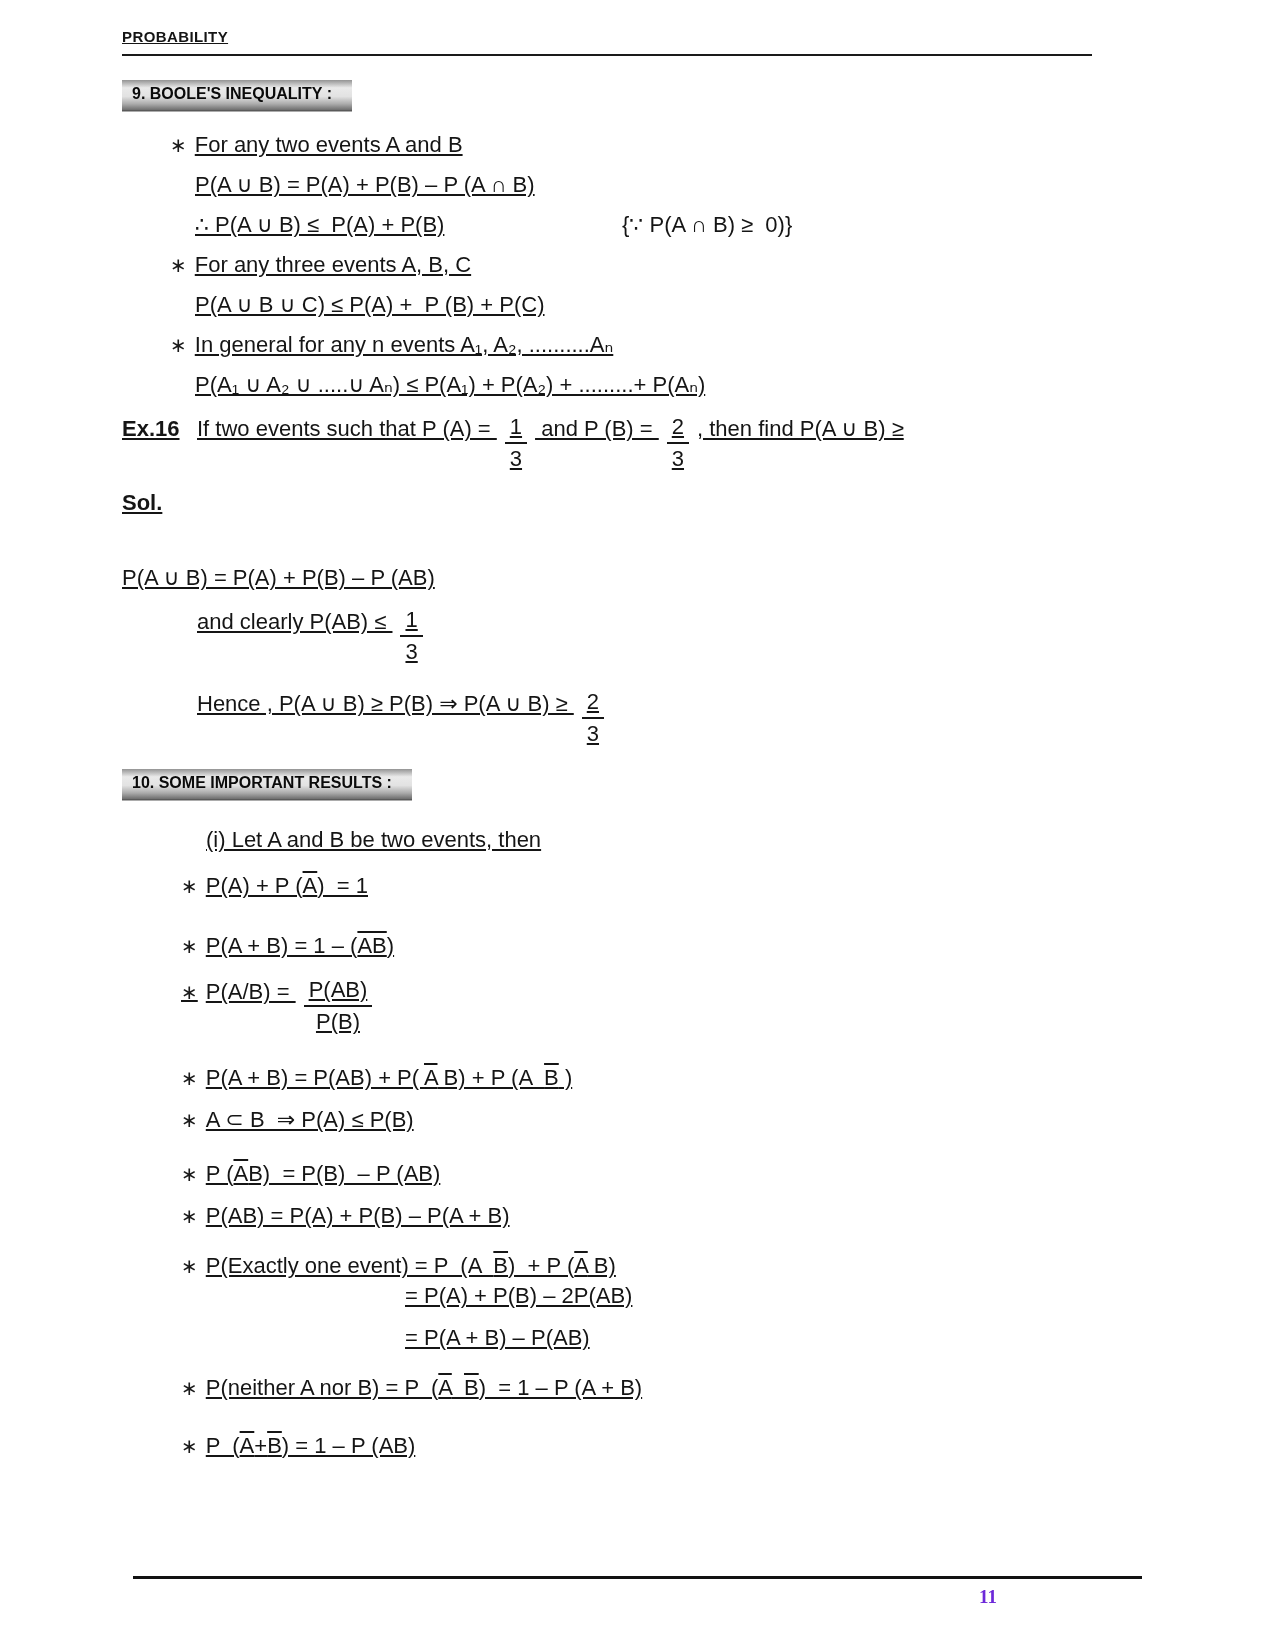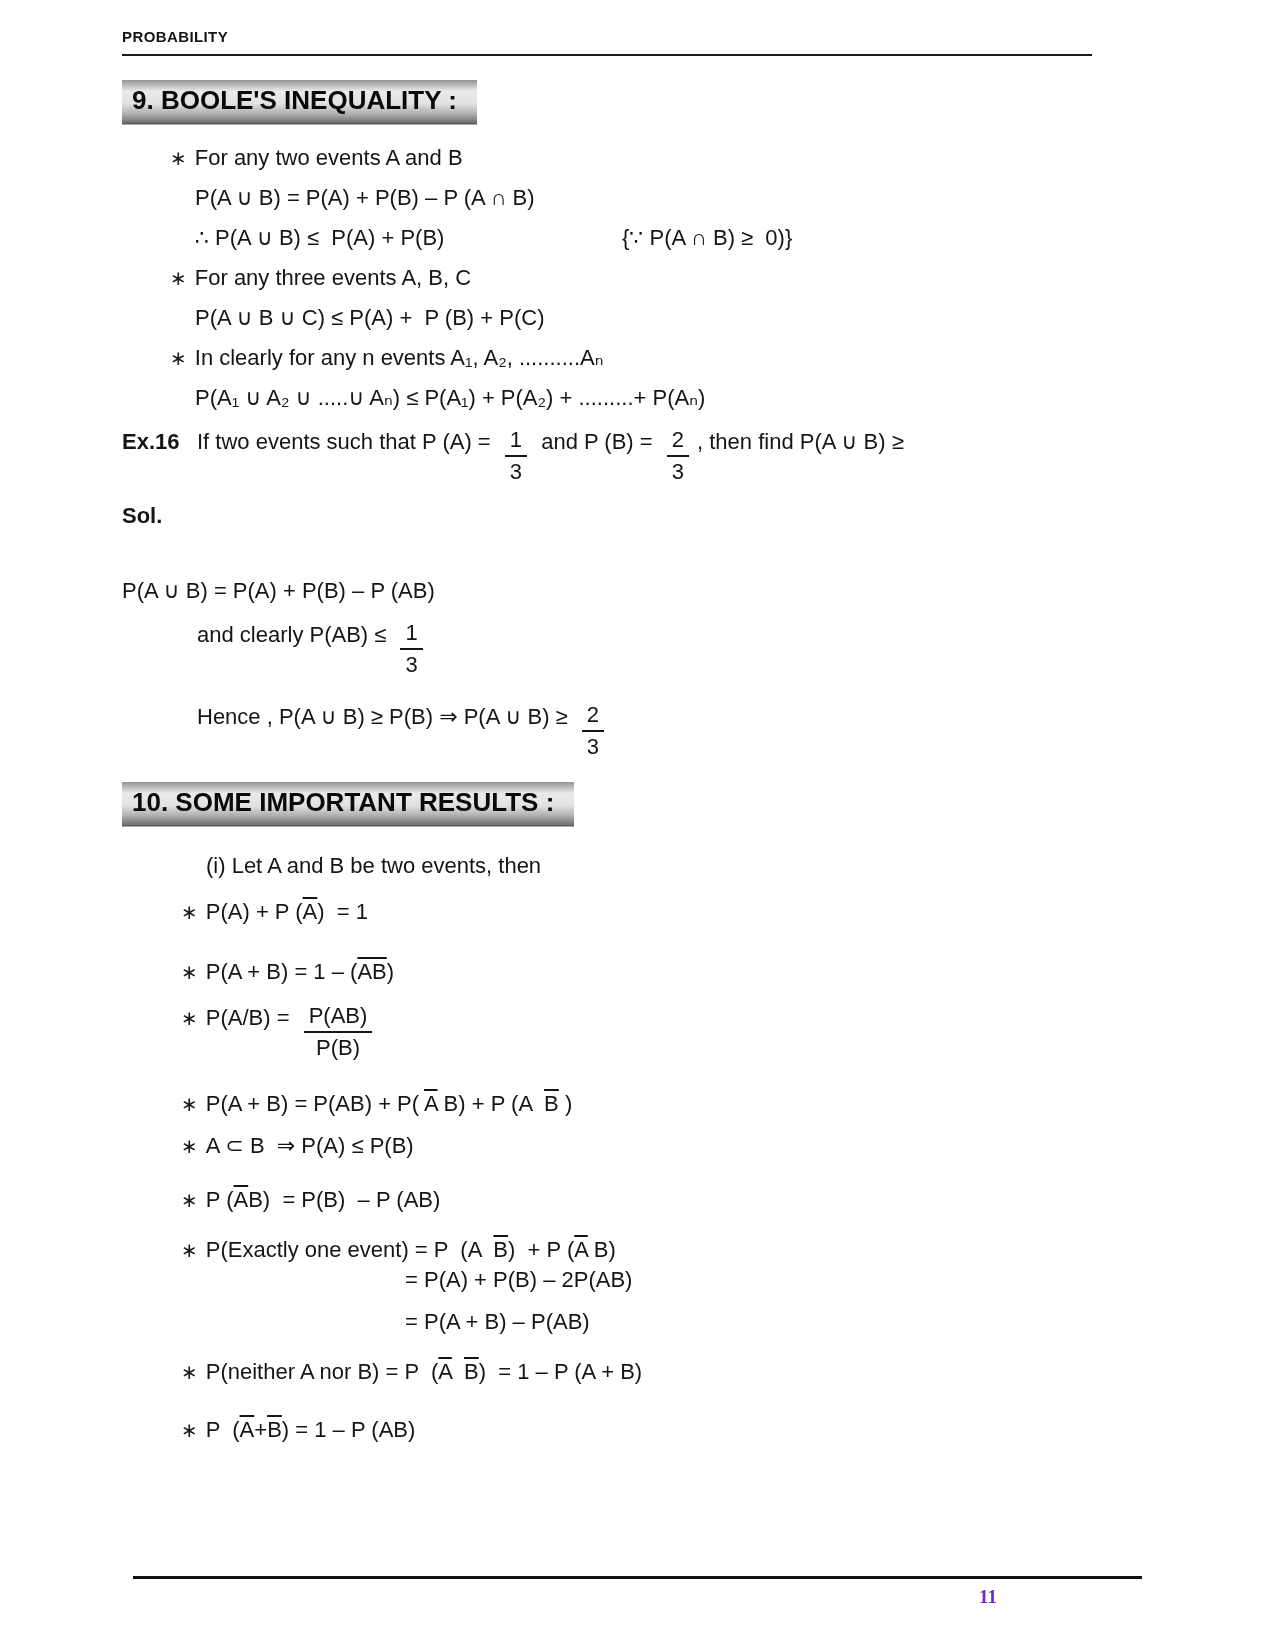--- a/index.html
+++ b/index.html
@@ -1,27 +1,27 @@
 <!DOCTYPE html>
 <html><head>
 <meta charset="utf-8">
 <style>
   * { margin:0; padding:0; box-sizing:border-box; }
   html,body { background:#ffffff; }
   .page {
     width:1142px; height:1650px; position:relative; background:#fff;
     font-family:"Liberation Sans","DejaVu Sans",sans-serif;
-    color:#151515; padding:28px 130px 0 122px; overflow:hidden;
+    color:#151515; padding:28px 130px 0 122px; overflow:hidden;text-decoration:underline;
   }
   .doc-header { border-bottom:2.5px solid #1a1a1a; padding-bottom:9px; width:970px; }
   .doc-title { font-size:15px; font-weight:bold; letter-spacing:.4px; }
   .sec-box {
     display:inline-block;
     background:linear-gradient(180deg,#949494 0%,#eaeaea 26%,#e2e2e2 55%,#ababab 80%,#6e6e6e 100%);
-    padding:5px 20px 7px 10px; font-size:26px; font-weight:bold; color:#0a0a0a;
+    padding:5px 20px 7px 10px; font-size:16px; font-weight:bold; color:#0a0a0a;
     box-shadow:0 1.5px 0 #5a5a5a;
   }
   .line { font-size:22px; line-height:30px; position:relative; }
   .line .t { white-space:pre; }
   .row { display:flex; font-size:22px; line-height:30px; }
   .row .t { white-space:pre; }
   .star { display:inline-block; font-size:20px; margin-right:8px; color:#1a1a1a; }
   .ind-s9b   { padding-left:48px; }
   .ind-f     { padding-left:73px; }
   .ind-b10   { padding-left:59px; }
@@ -61,21 +61,21 @@
     <span class="t">∴ P(A ∪ B) ≤  P(A) + P(B)</span>
     <span class="note t">{∵ P(A ∩ B) ≥  0)}</span>
   </div>
   <div class="line ind-s9b" style="margin-top:10px;">
     <span class="star">∗</span><span class="t">For any three events A, B, C</span>
   </div>
   <div class="line ind-f" style="margin-top:10px;">
     <span class="t">P(A ∪ B ∪ C) ≤ P(A) +  P (B) + P(C)</span>
   </div>
   <div class="line ind-s9b" style="margin-top:10px;">
-    <span class="star">∗</span><span class="t">In clearly for any n events A₁, A₂, ..........Aₙ</span>
+    <span class="star">∗</span><span class="t">In general for any n events A₁, A₂, ..........Aₙ</span>
   </div>
   <div class="line ind-f" style="margin-top:10px;">
     <span class="t">P(A₁ ∪ A₂ ∪ .....∪ Aₙ) ≤ P(A₁) + P(A₂) + .........+ P(Aₙ)</span>
   </div>
 
   <div class="row" style="margin-top:14px;">
     <span class="lbl">Ex.16</span>
     <span class="t">If two events such that P (A) = </span>
     <span class="frac">
       <span class="num">1</span>
@@ -132,20 +132,23 @@
   </div>
   <div class="line ind-b10" style="margin-top:28px;">
     <span class="star">∗</span><span class="t">P(A + B) = P(AB) + P( <span class="ov">A</span> B) + P (A  <span class="ov">B</span> )</span>
   </div>
   <div class="line ind-b10" style="margin-top:12px;">
     <span class="star">∗</span><span class="t">A ⊂ B  ⇒ P(A) ≤ P(B)</span>
   </div>
   <div class="line ind-b10" style="margin-top:24px;">
     <span class="star">∗</span><span class="t">P (<span class="ov">A</span>B)  = P(B)  – P (AB)</span>
   </div>
+  <div class="line ind-b10" style="margin-top:12px;">
+    <span class="star">∗</span><span class="t">P(AB) = P(A) + P(B) – P(A + B)</span>
+  </div>
   <div class="line ind-b10" style="margin-top:20px;">
     <span class="star">∗</span><span class="t">P(Exactly one event) = P  (A  <span class="ov">B</span>)  + P (<span class="ov">A</span> B)</span>
   </div>
   <div class="line ind-cont" style="margin-top:0;">
     <span class="t">= P(A) + P(B) – 2P(AB)</span>
   </div>
   <div class="line ind-cont" style="margin-top:12px;">
     <span class="t">= P(A + B) – P(AB)</span>
   </div>
   <div class="line ind-b10" style="margin-top:20px;">

